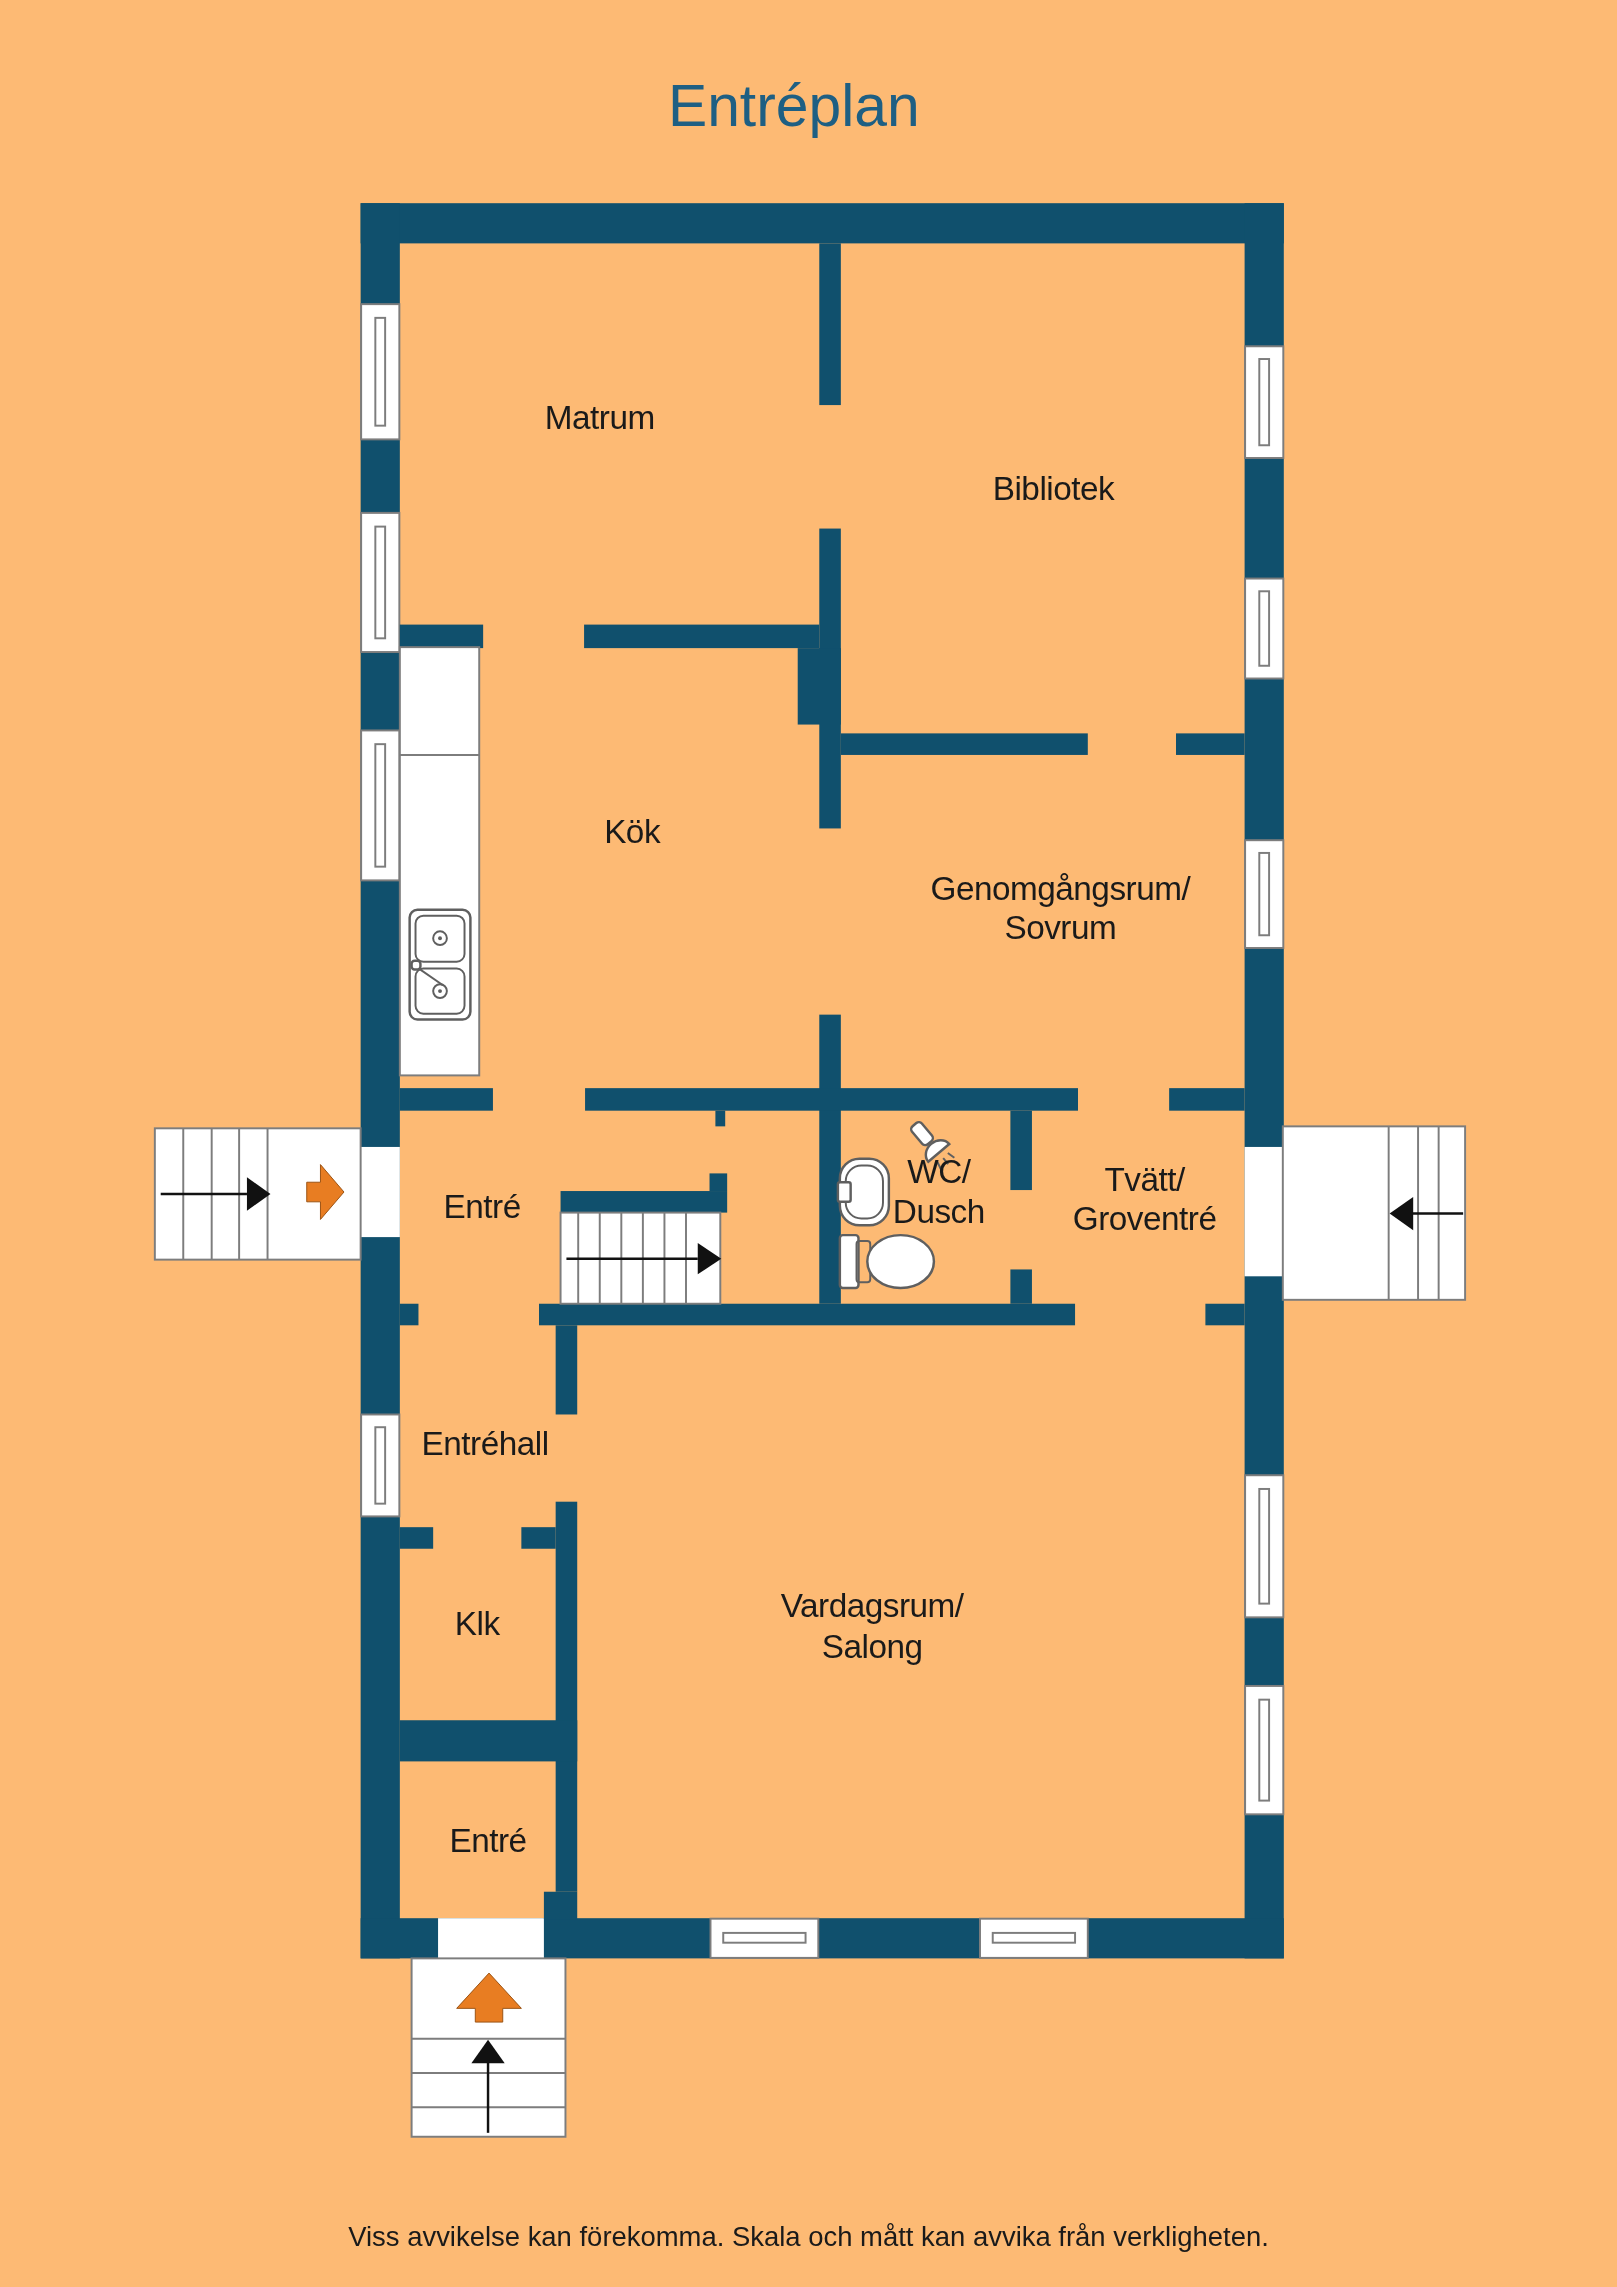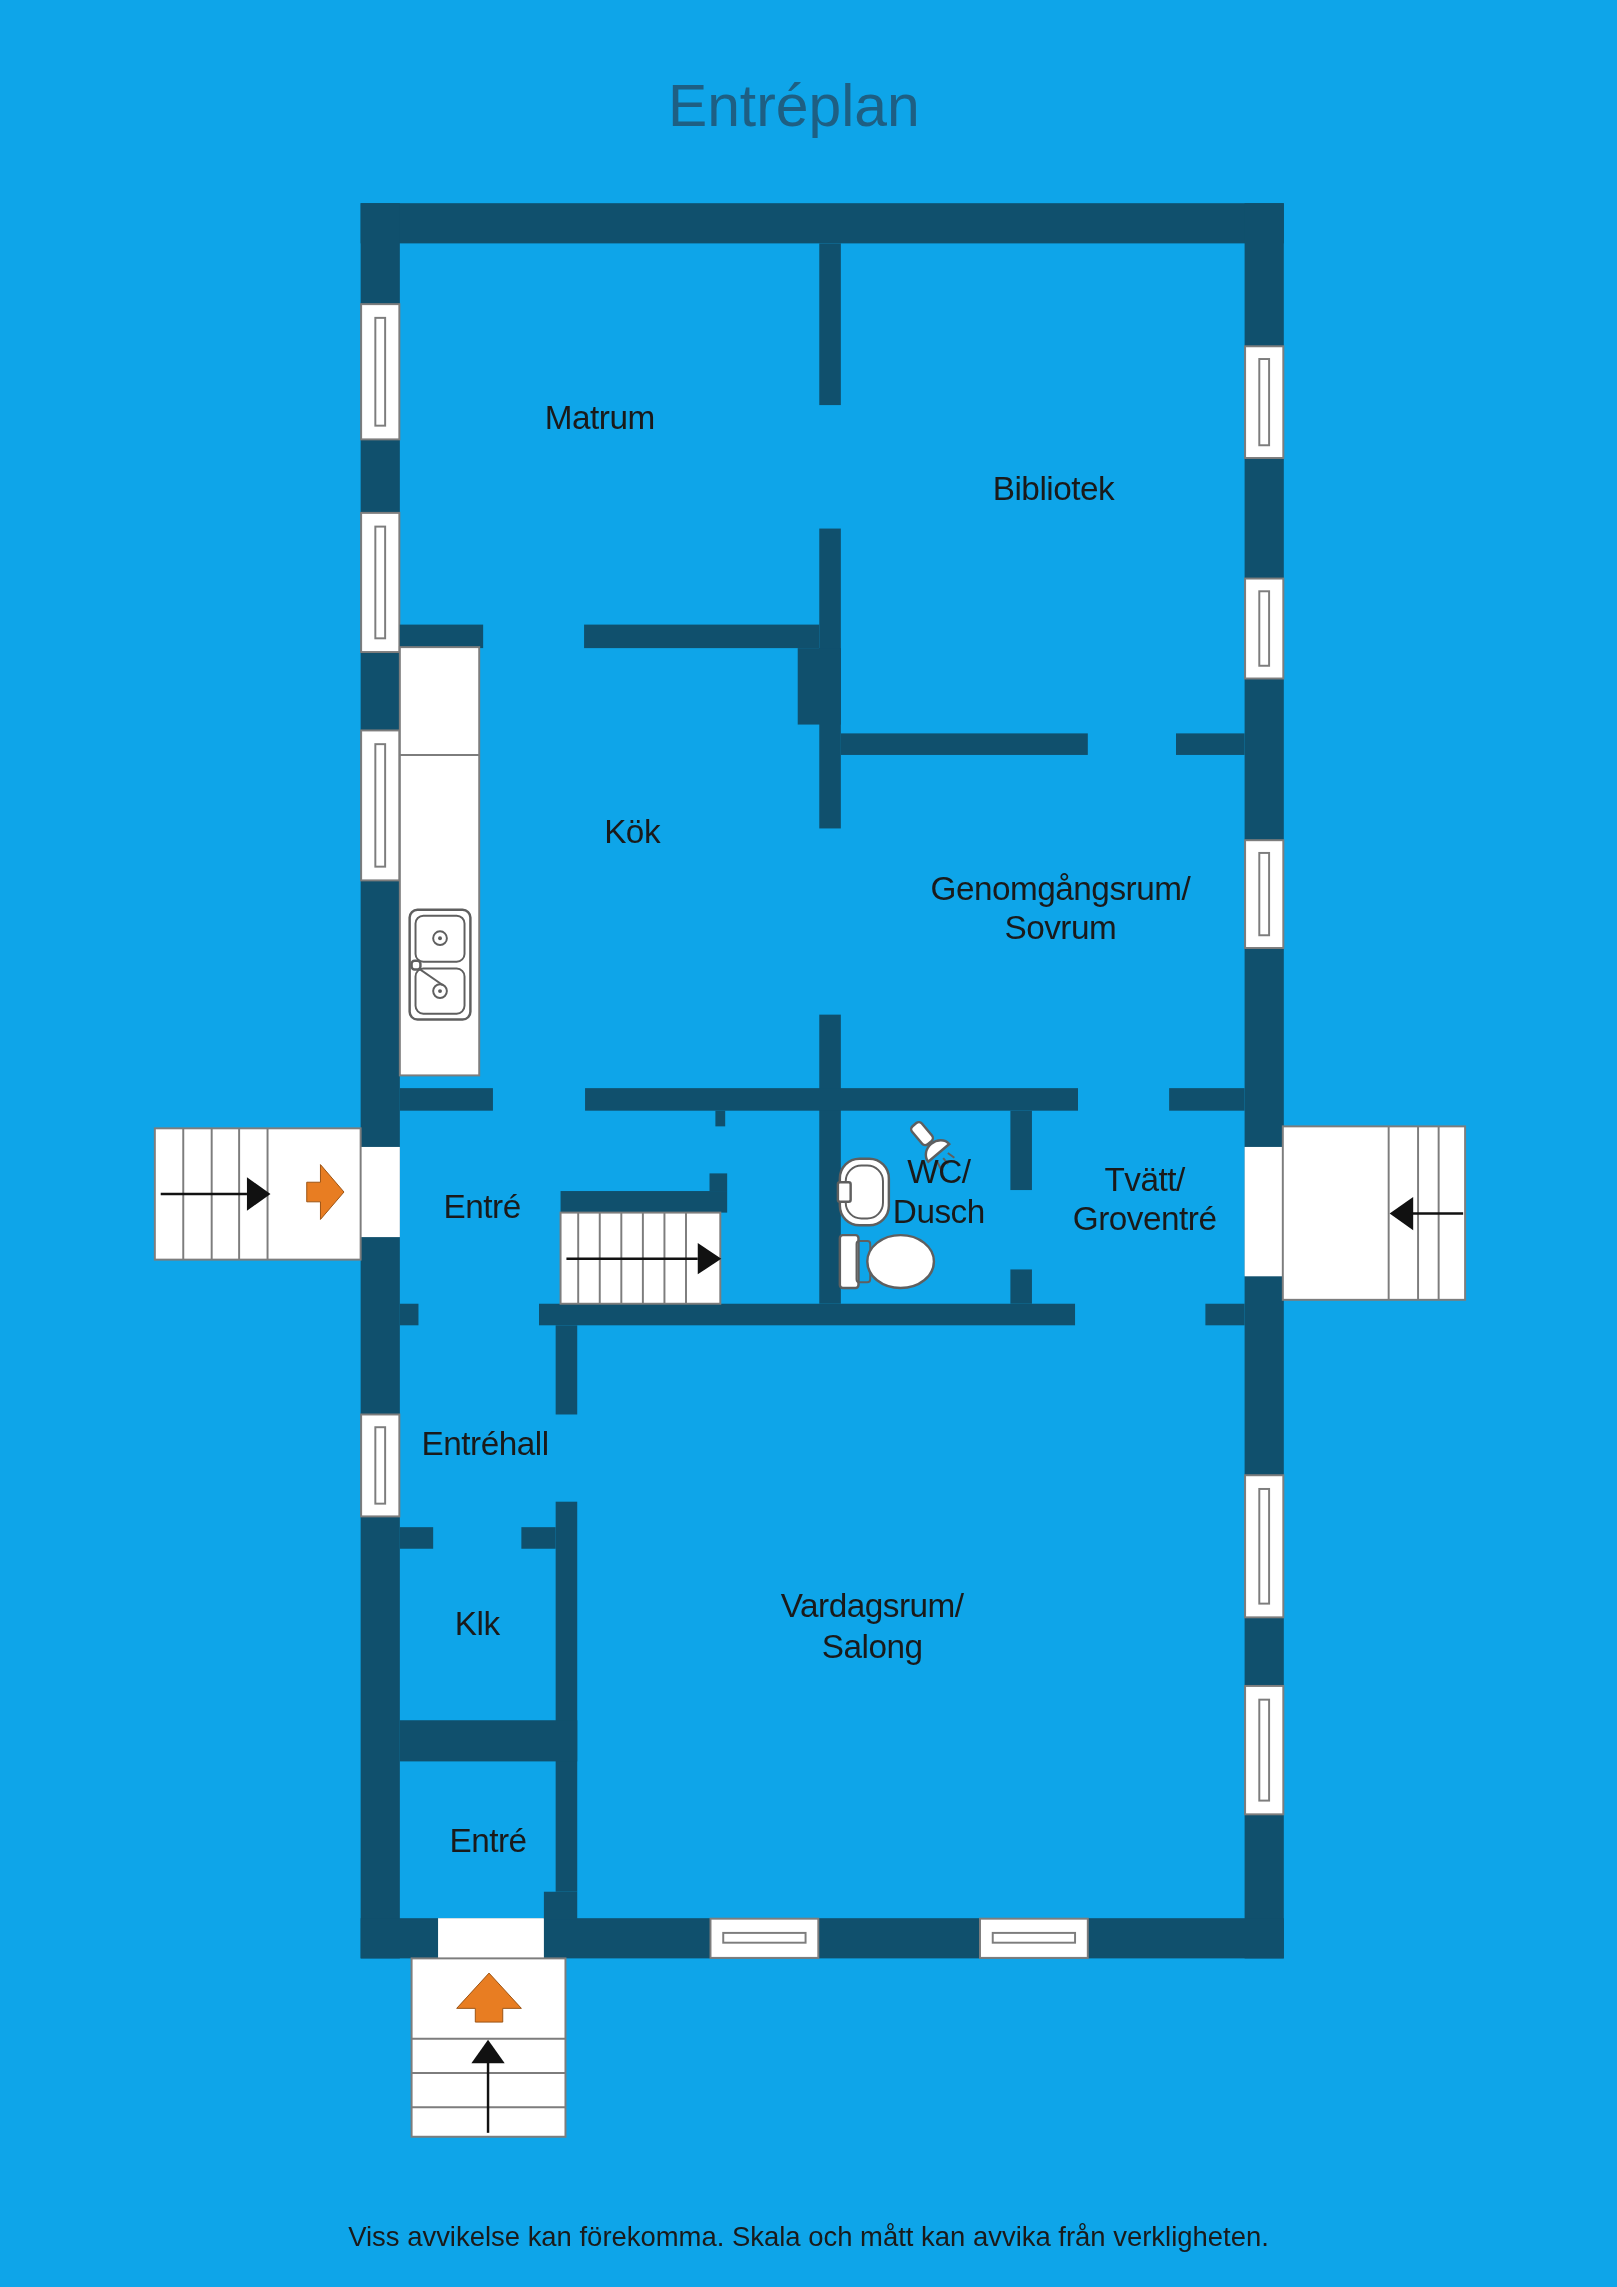--- a/index.html
+++ b/index.html
@@ -1,16 +1,16 @@
 <!DOCTYPE html>
 <html><head>
 <meta charset="utf-8">
 <style>
   html,body{margin:0;padding:0;background:#ffffff;}
-  .page{width:1617px;height:2288px;position:relative;background:#0ea5e9;margin:0 auto;}
+  .page{width:1617px;height:2288px;position:relative;background:#fdba74;margin:0 auto;}
   svg{display:block;}
   .wall{fill:#10506D;}
   .white{fill:#ffffff;}
   .outline{fill:#ffffff;stroke:#7d7d7d;stroke-width:2;}
   .thin{stroke:#7d7d7d;stroke-width:2;fill:none;}
   .fix{fill:#ffffff;stroke:#5f5f5f;stroke-width:2.5;}
   .fixthin{stroke:#5f5f5f;stroke-width:2;fill:none;}
   .blackarrow{fill:#111111;}
   .shaft{stroke:#111111;stroke-width:2.5;fill:none;}
   .orange{fill:#E87D22;stroke:#9a5212;stroke-width:1;}

